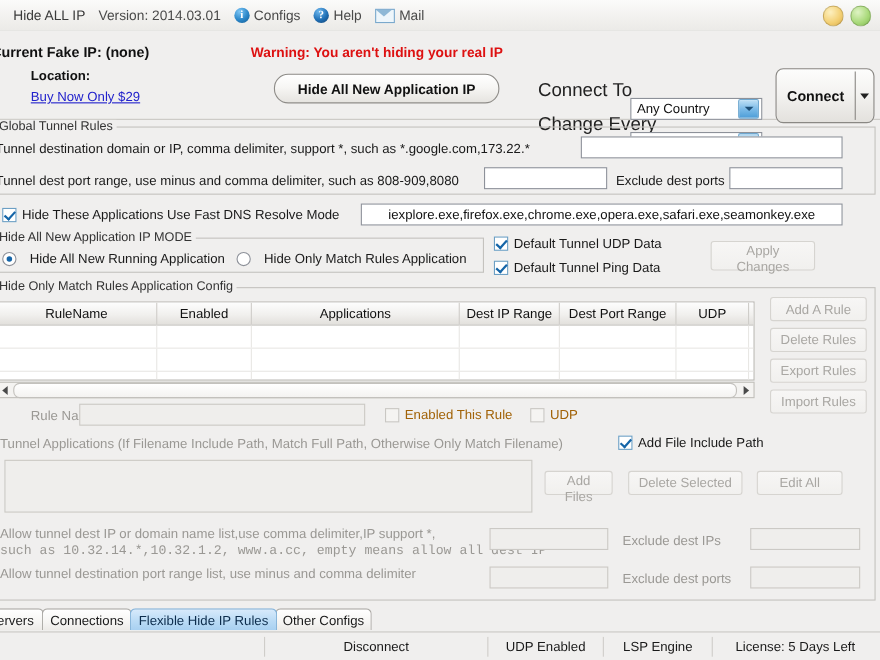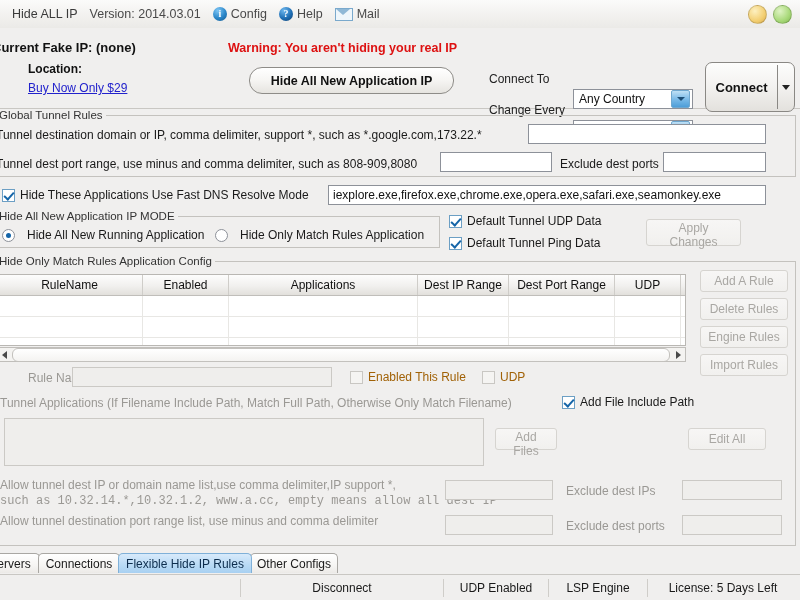--- a/index.html
+++ b/index.html
@@ -123,21 +123,21 @@
     border-radius: 13px;
     border: 1px solid #8e8c88;
     background: linear-gradient(to bottom, #ffffff 0%, #f7f6f4 45%, #e6e4e0 100%);
     font-weight: bold;
     font-size: 12.5px;
     color: #111;
     cursor: pointer;
   }
   .lbl-right {
     position: absolute;
-    font-size: 12px;
+    font-size: 17px;
     color: #222;
     white-space: nowrap;
   }
   .combo {
     position: absolute;
     height: 20px;
     background: #fff;
     border: 1px solid #8d9199;
     box-sizing: border-box;
     display: flex;
@@ -230,20 +230,21 @@
     position: absolute;
     height: 20px;
     background: #fff;
     border: 1px solid #8d9199;
     box-sizing: border-box;
     padding: 0 4px;
     font-family: "Liberation Sans", sans-serif;
     font-size: 12px;
     color: #111;
     outline: none;
+    text-align: center;
   }
   .tinput.disabled {
     background: #efeeec;
     border-color: #cbc9c5;
     color: #9a9894;
   }
 
   .cb {
     position: absolute;
     display: flex;
@@ -456,21 +457,21 @@
 
   <div class="titlebar">
     <div class="tb-item">
       <span class="tb-app-name">Hide ALL IP</span>
     </div>
     <div class="tb-item">
       <span>Version: 2014.03.01</span>
     </div>
     <div class="tb-item">
       <span class="ic ic-circle ic-info">i</span>
-      <span>Config</span>
+      <span>Configs</span>
     </div>
     <div class="tb-item">
       <span class="ic ic-circle ic-help">?</span>
       <span>Help</span>
     </div>
     <div class="tb-item">
       <span class="ic ic-mail"></span>
       <span>Mail</span>
     </div>
     <div class="win-btns">
@@ -585,21 +586,21 @@
   </div>
 
   <div class="hscroll" style="left:-4px; top:347px; width:690px;">
     <span class="sarrow left"></span>
     <span class="thumb"></span>
     <span class="sarrow right"></span>
   </div>
 
   <button class="btn disabled" style="left:700px; top:270px; width:88px; height:22px;">Add A Rule</button>
   <button class="btn disabled" style="left:700px; top:298px; width:88px; height:22px;">Delete Rules</button>
-  <button class="btn disabled" style="left:700px; top:326px; width:88px; height:22px;">Engine Rules</button>
+  <button class="btn disabled" style="left:700px; top:326px; width:88px; height:22px;">Export Rules</button>
   <button class="btn disabled" style="left:700px; top:354px; width:88px; height:22px;">Import Rules</button>
 
   <div class="flabel dim" style="left:0px; top:371px;padding-left:28px;">Rule Name</div>
   <input class="tinput disabled" style="left: 72px; top: 367px; width: 260px;" value="">
   <div class="cb off dim" style="left:350px; top:370px;">
     <span class="box"></span>
     <span>Enabled This Rule</span>
   </div>
   <div class="cb off dim" style="left:482px; top:370px;">
     <span class="box"></span>
@@ -608,20 +609,21 @@
 
   <div class="flabel dim" style="left:0px; top:396px;">Tunnel Applications (If Filename Include Path, Match Full Path, Otherwise Only Match Filename)</div>
   <div class="cb on" style="left:562px; top:395px;">
     <span class="box"></span>
     <span>Add File Include Path</span>
   </div>
 
   <div class="listbox" style="left:4px; top:418px; width:480px; height:48px;"></div>
 
   <button class="btn disabled" style="left:495px; top:428px; width:62px; height:22px;">Add Files</button>
+  <button class="btn disabled" style="left:571px; top:428px; width:104px; height:22px;">Delete Selected</button>
   <button class="btn disabled" style="left:688px; top:428px; width:78px; height:22px;">Edit All</button>
 
   <div class="flabel dim" style="left:0px; top:478px;">Allow tunnel dest IP or domain name list,use comma delimiter,IP support *,</div>
   <div class="flabel dim" style="left:0px; top:494px;font-family:Liberation Mono, monospace;">such as 10.32.14.*,10.32.1.2, www.a.cc, empty means allow all dest IP</div>
   <input class="tinput disabled" style="left: 445px; top: 480px; width: 108px;" value="">
   <div class="flabel dim" style="left:566px; top:484px;">Exclude dest IPs</div>
   <input class="tinput disabled" style="left: 682px; top: 480px; width: 100px;" value="">
 
   <div class="flabel dim" style="left:0px; top:514px;">Allow tunnel destination port range list, use minus and comma delimiter</div>
   <input class="tinput disabled" style="left: 445px; top: 515px; width: 108px;" value="">

